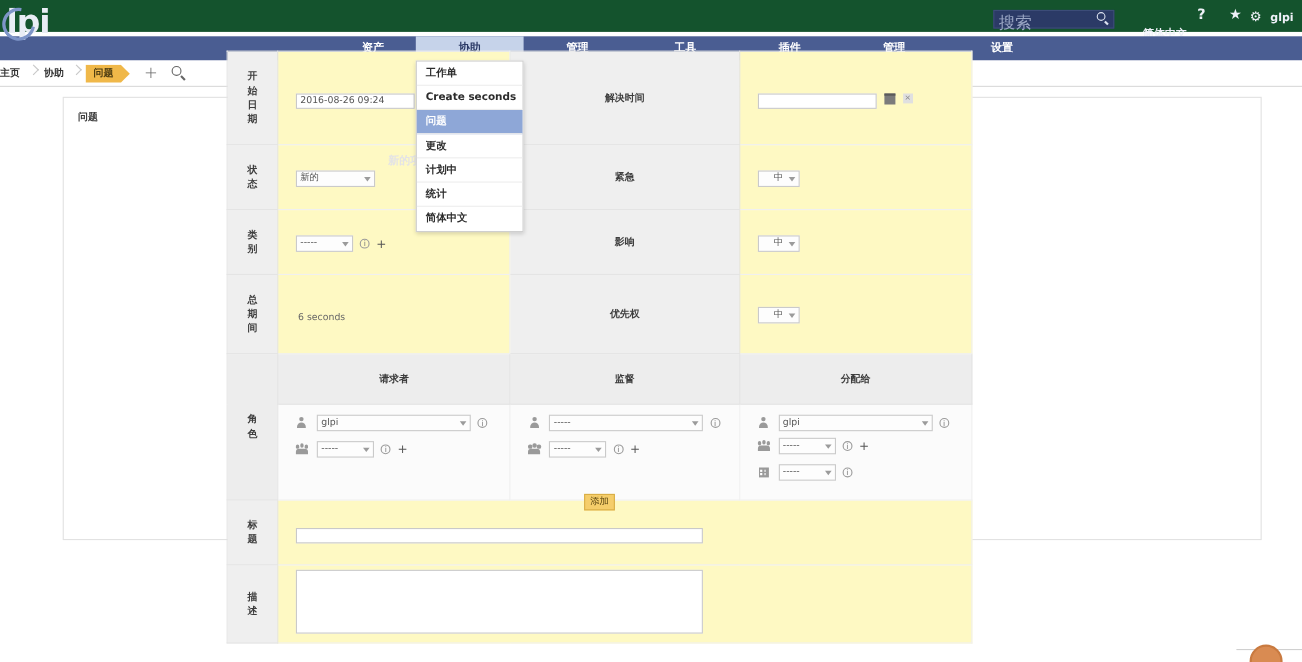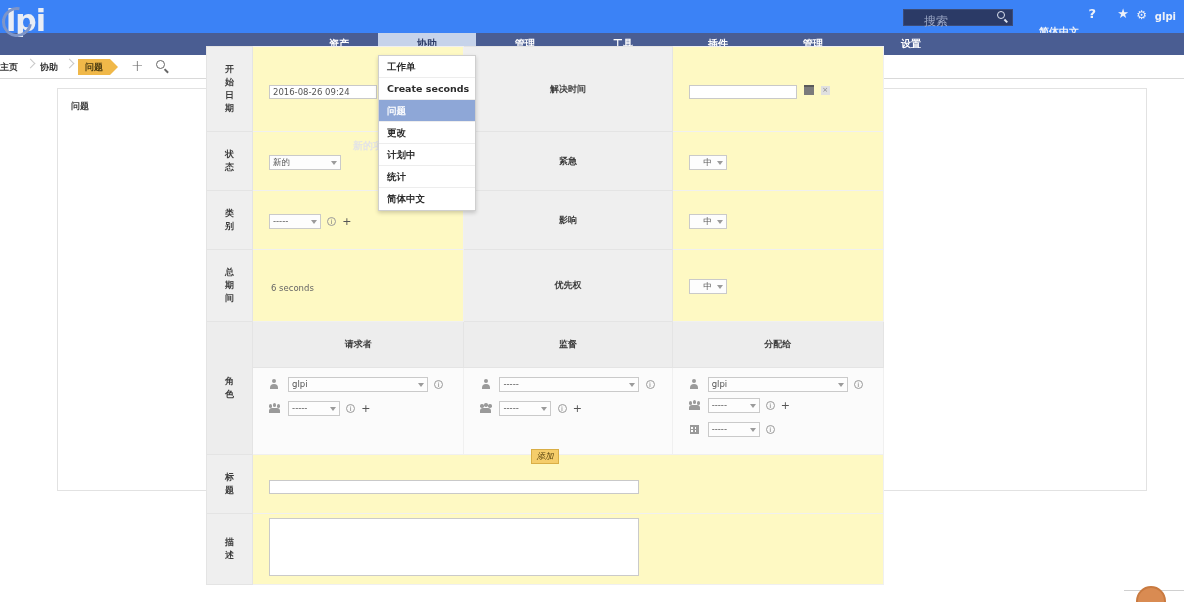--- a/index.html
+++ b/index.html
@@ -7,22 +7,22 @@
     margin: 0; padding: 0;
     width: 1184px; height: 602px;
     background: #ffffff;
     font-family: "DejaVu Sans", "Liberation Sans", sans-serif;
     overflow: hidden;
   }
   #app { position: relative; width: 1184px; height: 602px; background:#fff; }
 
   
   .topbar {
-    position: absolute; top:0; left:0; width:1184px; height:45px;
-    background:#3b82f6;
+    position: absolute; top:0; left:0; width:1184px; height:29px;
+    background:#14532d;
   }
   .logo {
     position:absolute; left:6px; top:6px;
     font-size:30px; font-weight:bold; color:#e9edf5;
     font-family:"DejaVu Sans","Liberation Sans",sans-serif;
     letter-spacing:-1px; line-height:30px;
     z-index: 6;
   }
   .logo .swoosh {
     position:absolute; left:-4px; top:1px;
@@ -31,21 +31,21 @@
     transform: rotate(-35deg);
   }
   .search-wrap {
     position:absolute; right:171px; top:9px;
     width:110px; height:17px;
     background:#2b3a66; border:1px solid #3c4c78;
   }
   .search-wrap input {
     width:88px; height:15px; border:0; outline:none;
     background:transparent; color:#c9d2e6;
-    font-size:12px; padding-left:20px;
+    font-size:15px; padding-left:4px;
     font-family:"DejaVu Sans","Liberation Sans",sans-serif;
   }
   .search-wrap input::placeholder { color:#9aa6c4; }
   .search-ico {
     position:absolute; right:3px; top:1px; width:12px; height:12px;
   }
   .search-ico .c { position:absolute; width:8px;height:8px;border:1.5px solid #dde3f0;border-radius:50%; left:0; top:0;}
   .search-ico .h { position:absolute; width:4px;height:1.5px;background:#dde3f0; left:7px; top:9px; transform:rotate(45deg);}
 
   .tr-item {
@@ -203,21 +203,21 @@
     width:370px; height:58px; border:1px solid #cacaca; background:#fff;
     resize:none; outline:none; font-size:8.5px;
     font-family:"DejaVu Sans","Liberation Sans",sans-serif;
   }
   .addbtn {
     display:block; margin:0 auto; width:28px; height:15px;
     background:#f5cd6a; border:1px solid #d9ae46;
     font-size:8.5px; color:#5a4510; text-align:center; line-height:13px;
     cursor:pointer; font-family:"DejaVu Sans","Liberation Sans",sans-serif;
   }
-  .addwrap { position:absolute; left:206px; top:449px; width:678px;font-style:italic; }
+  .addwrap { position:absolute; left:206px; top:449px; width:678px; }
 
   
   .footer {
     position:absolute; left:0; top:518px; width:1184px; height:22px;
     background:#f0f0f0; border-top:1px solid #d6d6d6;
   }
   .ftl { position:absolute; left:4px; top:6px; font-size:8px; color:#4a4a4a; }
   .ftr {
     position:absolute; right:0; top:5px; font-size:8.5px; font-weight:bold;
     color:#1a1a1a; white-space:nowrap;

